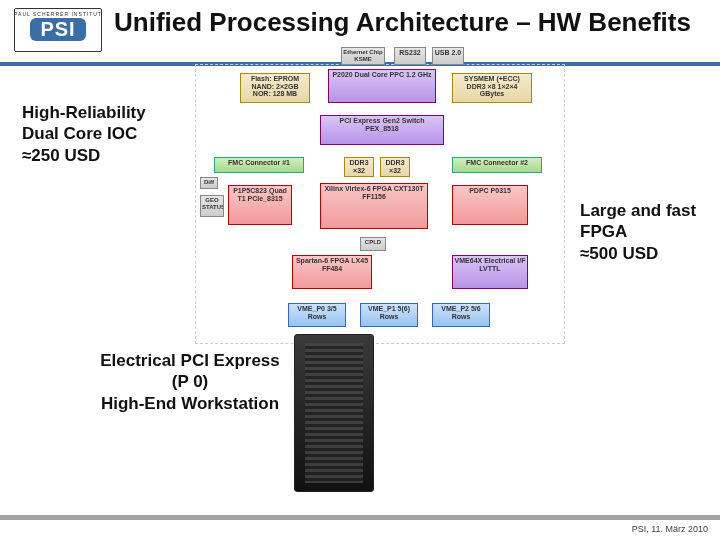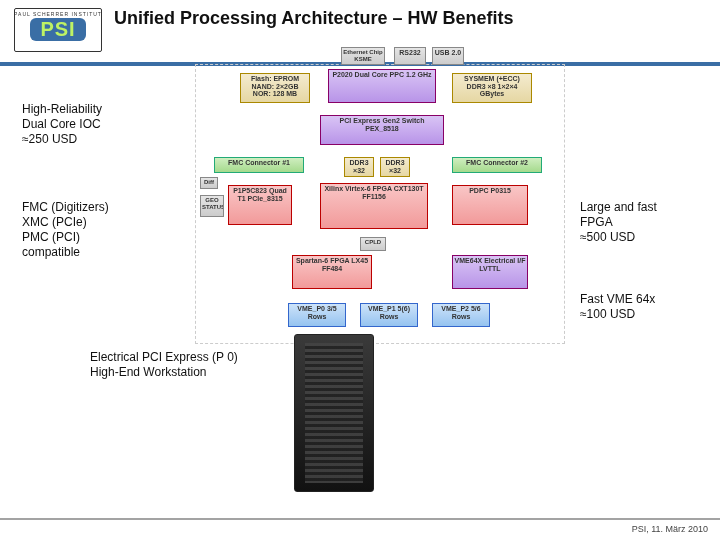--- a/index.html
+++ b/index.html
@@ -31,30 +31,30 @@
   }
   .logo-top {
     font-size: 5px;
     color: #333;
     letter-spacing: 1px;
     white-space: nowrap;
   }
   .logo-psi {
     font-size: 20px;
     font-weight: 900;
-    color: #bef264;
+    color: #ffffff;
     background: #3a6ea5;
     border-radius: 6px;
     padding: 0 10px 1px 10px;
     margin-top: 1px;
     line-height: 22px;
     letter-spacing: 1px;
   }
   .title {
-    font-size: 18px;
+    font-size: 26px;
     font-weight: 700;
     color: #111;
     line-height: 1.15;
   }
   .blue-bar {
     position: absolute;
     left: 0;
     top: 62px;
     width: 100%;
     height: 4px;
@@ -62,39 +62,39 @@
   }
   .content {
     position: absolute;
     left: 0;
     top: 72px;
     width: 100%;
     height: 420px;
   }
   .annot {
     position: absolute;
-    font-size: 12px;
-    font-weight: 400;
+    font-size: 17px;
+    font-weight: 700;
     color: #111;
     line-height: 1.25;
     white-space: pre-wrap;
   }
   .a1 { left: 22px; top: 30px; width: 150px; }
   .a2 { left: 580px; top: 30px; width: 140px; }
   .a3 { left: 22px; top: 128px; width: 150px; }
   .a4 { left: 580px; top: 128px; width: 140px; }
   .a5 { left: 580px; top: 220px; width: 140px; }
-  .a6 { left: 90px; top: 278px; width: 200px; }
+  .a6 { left: 90px; top: 278px; width: 200px; text-align: center; }
   .footer {
     position: absolute;
     left: 0;
     bottom: 0;
     width: 100%;
     padding: 4px 12px 6px 12px;
-    border-top: 2px solid #a3a3a3;
+    border-top: 5px solid #a3a3a3;
     display: flex;
     justify-content: flex-end;
   }
   .footer-text {
     font-size: 9px;
     color: #444;
   }
 
   
   .diagram {
@@ -153,29 +153,23 @@
   <h1 class="title">Unified Processing Architecture – HW Benefits</h1>
 </div>
 
 <div class="blue-bar"></div>
 
 <div class="content">
 
   <div class="annot a1">High-Reliability
 Dual Core IOC
 ≈250 USD</div>
-  <div class="annot a3">FMC (Digitizers)
-XMC (PCIe)
-PMC (PCI)
-compatible</div>
   <div class="annot a4">Large and fast
 FPGA
 ≈500 USD</div>
-  <div class="annot a5">Fast VME 64x
-≈100 USD</div>
   <div class="annot a6">Electrical PCI Express (P 0)
 High-End Workstation</div>
 
   <div class="diagram">
 
     <div class="chip tan" style="left:44px;  top:8px;  width:70px; height:30px;">Flash: EPROM
 NAND: 2×2GB
 NOR: 128 MB</div>
     <div class="chip purple" style="left:132px; top:4px;  width:108px;height:34px;">P2020
 Dual Core PPC 1.2 GHz</div>

